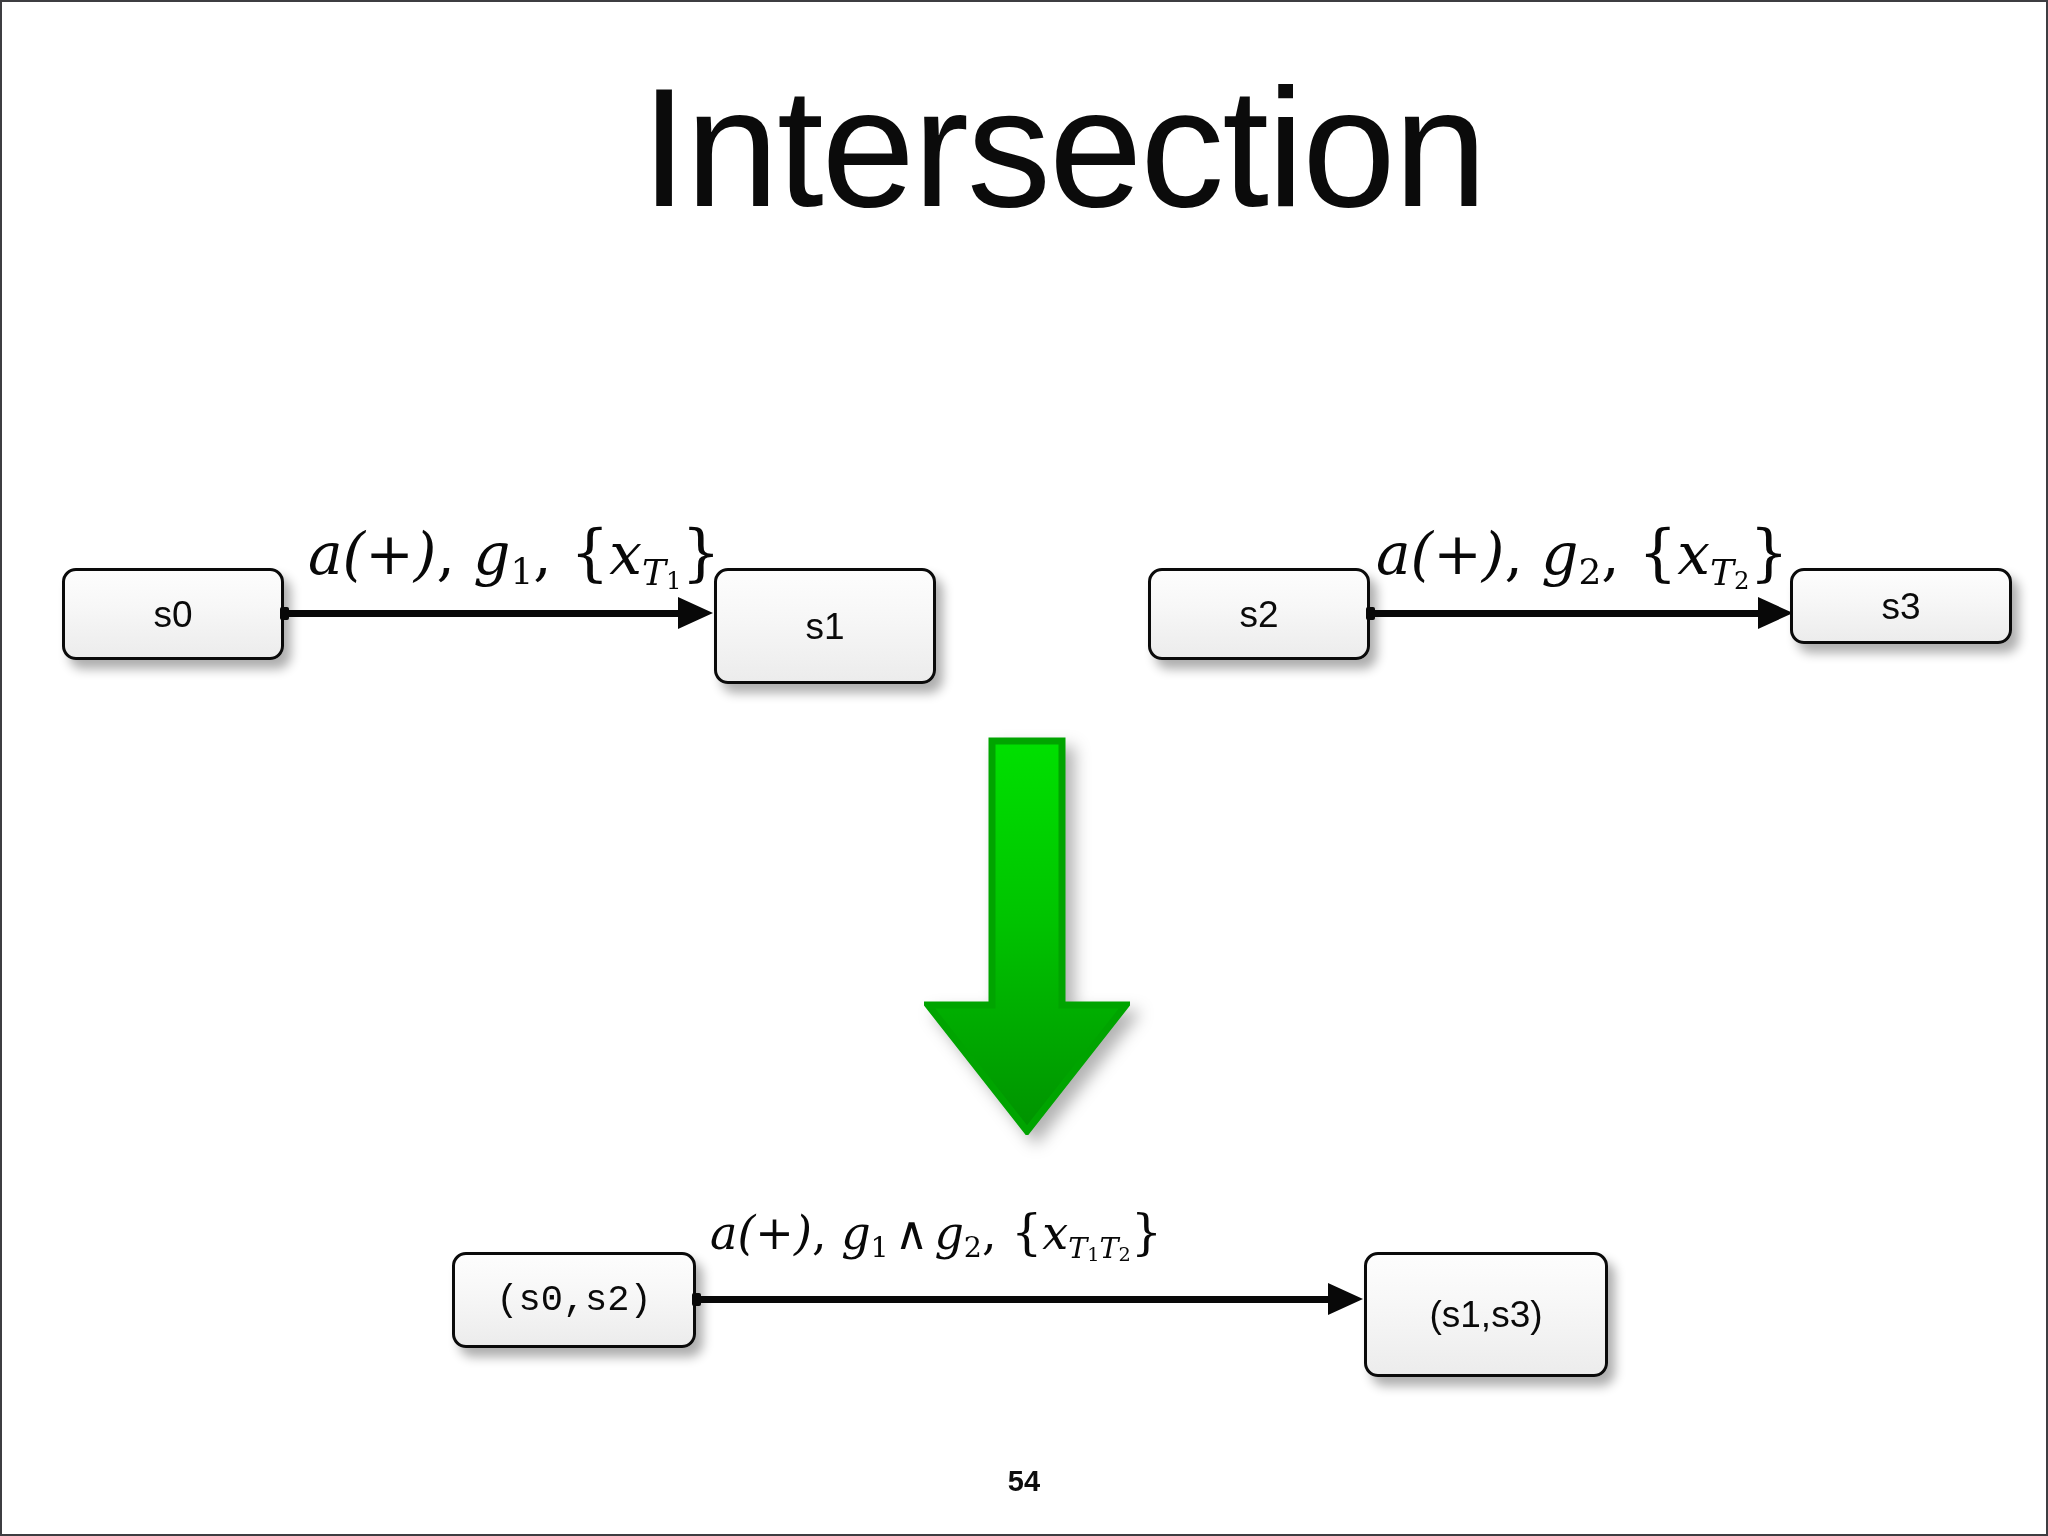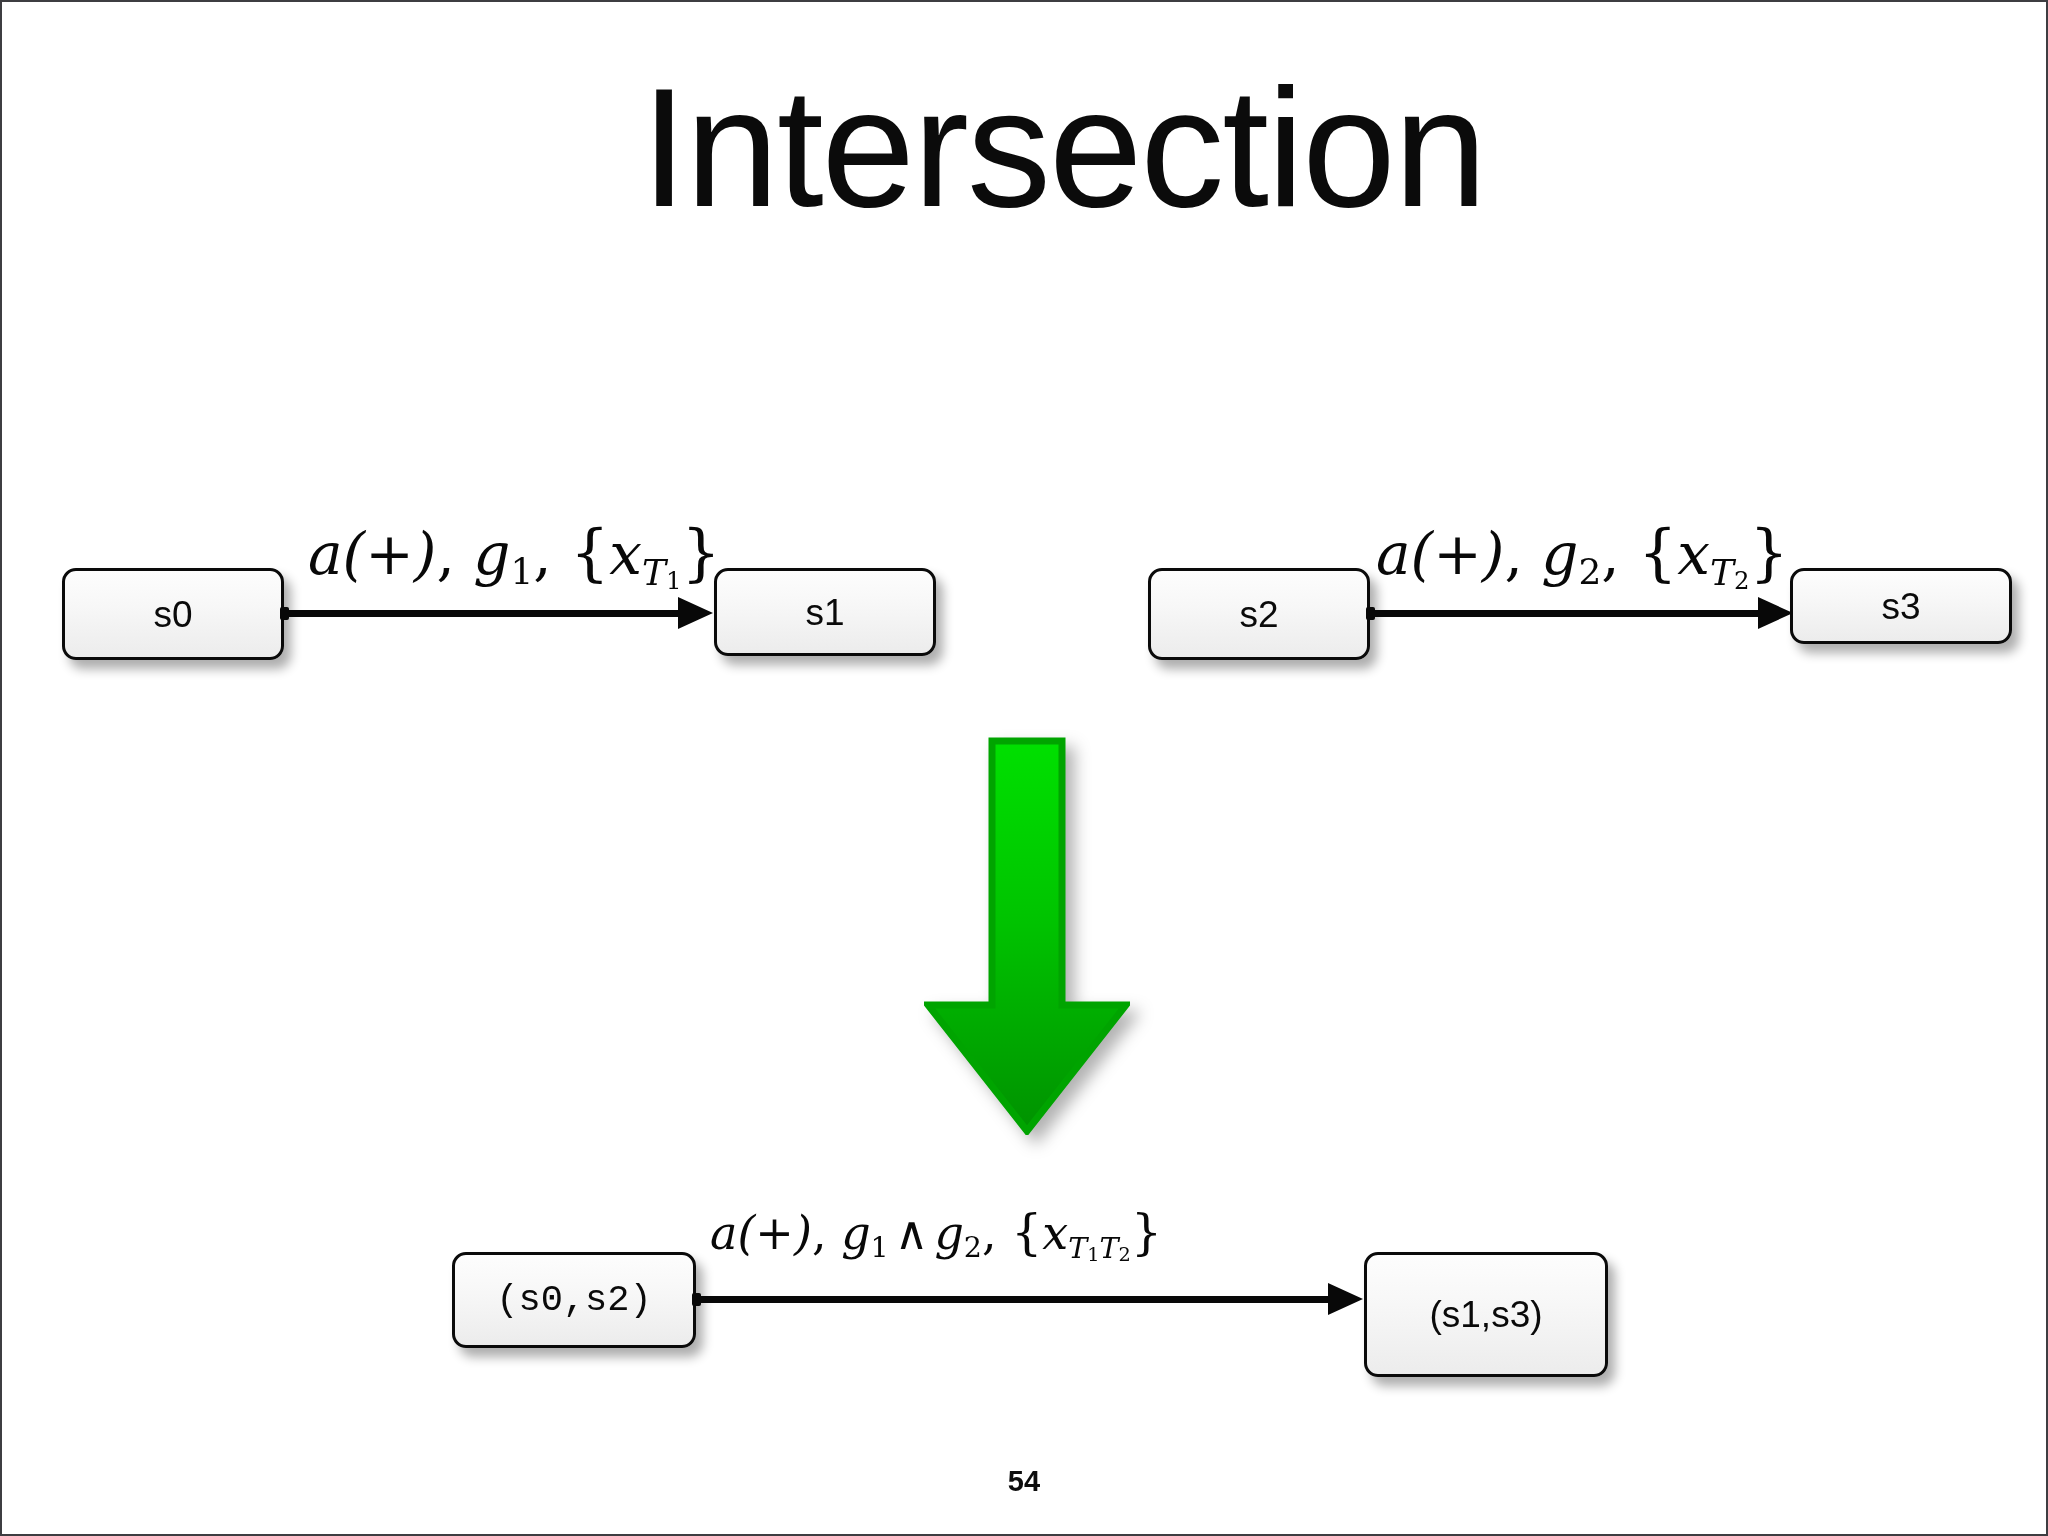--- a/index.html
+++ b/index.html
@@ -158,21 +158,21 @@
   <div class="t-arrow" style="left:282px; top:608px; width:430px;">
     <div class="dot"></div>
     <div class="shaft" style="width:396px;"></div>
     <div class="head" style="left:394px;"></div>
   </div>
 
   <div class="math-label" style="left:306px; top:520px; font-size:58px;">
     <span class="it">a(+)</span><span class="comma">,&nbsp;</span><span class="it">g</span><span class="subsub">1</span><span class="comma">,&nbsp;</span><span class="brace">{</span><span class="it">x</span><span class="sub">T</span><span class="subsub" style="font-size:0.42em; vertical-align:-0.62em;">1</span><span class="brace">}</span>
   </div>
 
-  <div class="state-box" style="left:712px; top:566px; width:222px; height:88px;align-items:center;">
+  <div class="state-box" style="left:712px; top:566px; width:222px; height:116px;align-items:center;">
     <span class="lbl">s1</span>
   </div>
 
   <div class="state-box" style="left:1146px; top:566px; width:222px; height:92px;">
     <span class="lbl">s2</span>
   </div>
 
   <div class="t-arrow" style="left:1368px; top:608px; width:424px;">
     <div class="dot"></div>
     <div class="shaft" style="width:390px;"></div>

